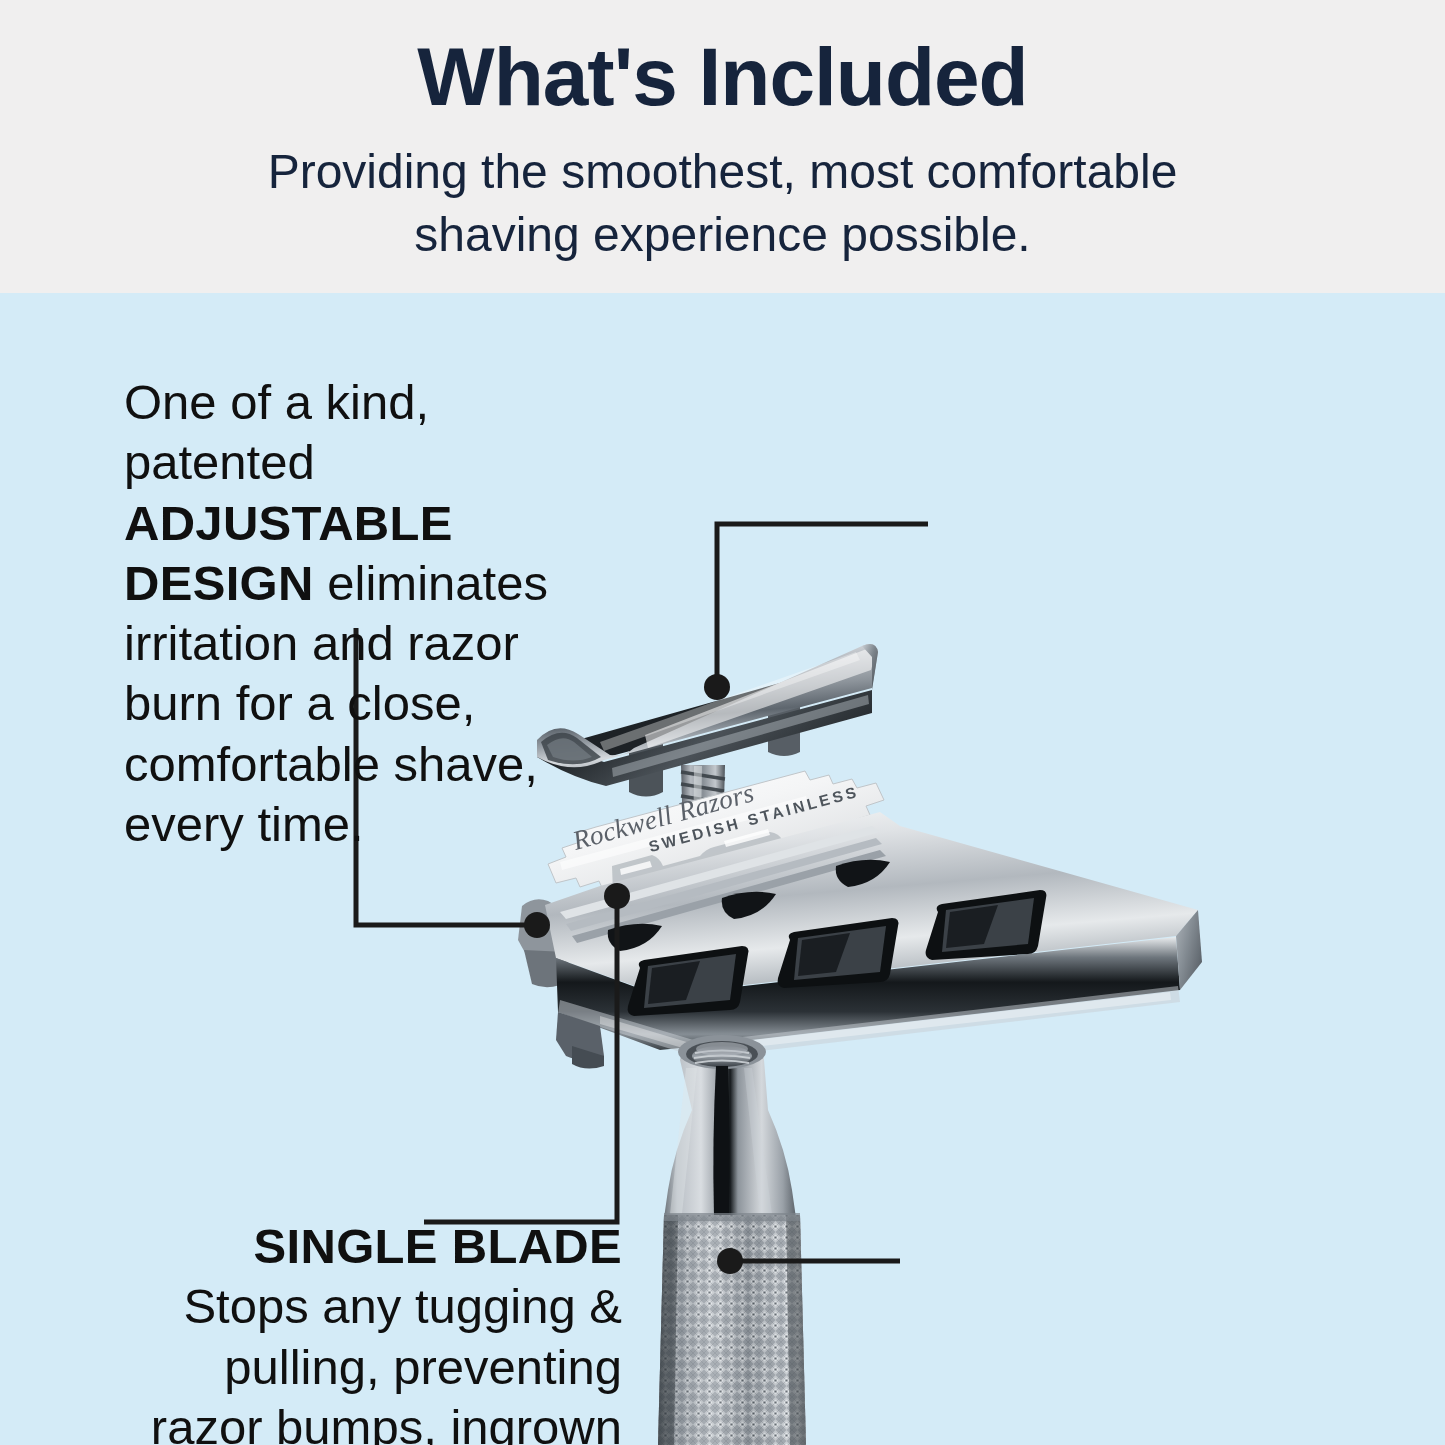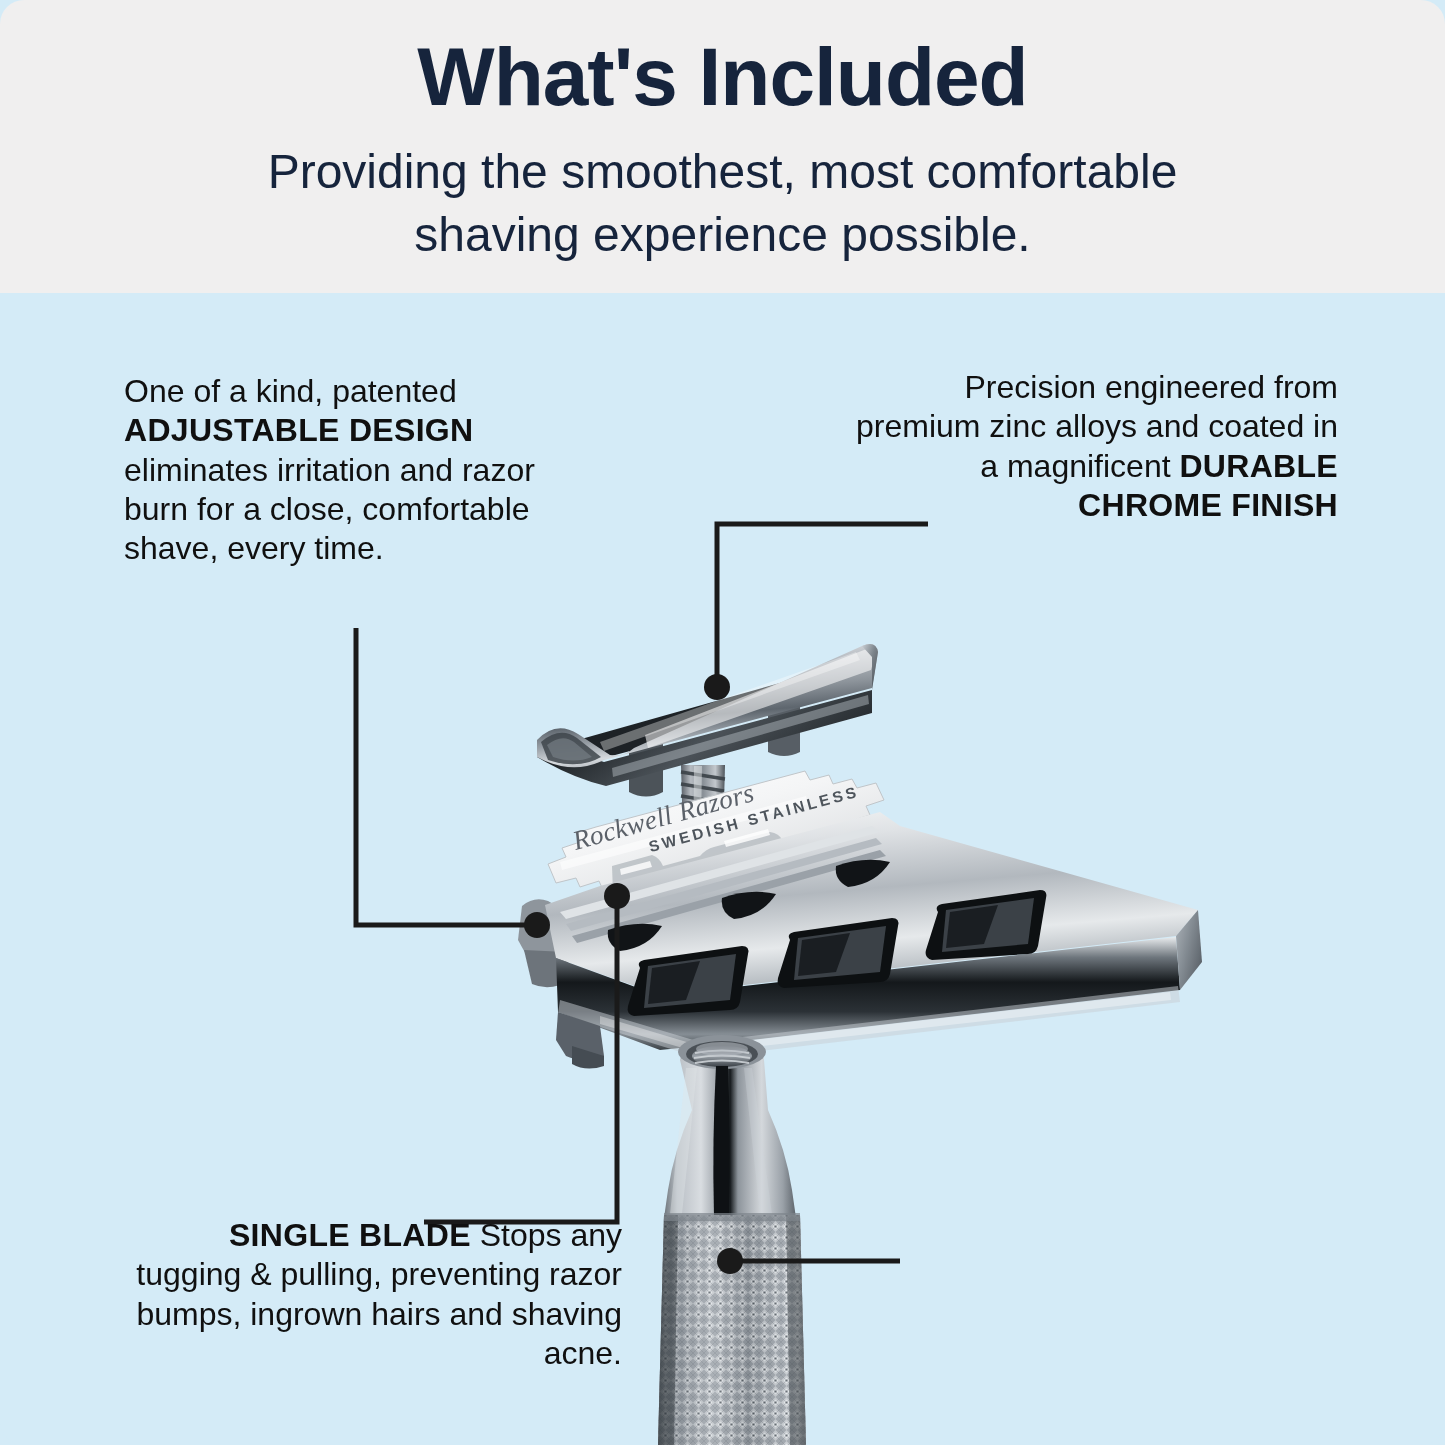--- a/index.html
+++ b/index.html
@@ -3,21 +3,21 @@
 <meta charset="utf-8">
 <title>What's Included</title>
 <style>
   html,body{margin:0;padding:0;}
   body{
     width:1445px;height:1445px;
     font-family:"Liberation Sans", sans-serif;
     background:#d4ebf7;
     overflow:hidden;
   }
-  #stage{position:relative;width:1445px;height:1445px;overflow:hidden;border-radius:24px;}
+  #stage{position:relative;width:1445px;height:1445px;overflow:hidden;}
 
   
   .header-band{
     position:absolute;left:0;top:0;width:1445px;height:293px;
     background:#f0efef;
     display:flex;flex-direction:column;align-items:center;justify-content:flex-start;
   }
   .page-title{
     margin:0;padding:0;
     font-size:82px;font-weight:700;letter-spacing:-1px;
@@ -31,21 +31,21 @@
     line-height:1.32;text-align:center;max-width:960px;
   }
 
   
   .body-band{
     position:absolute;left:0;top:293px;width:1445px;height:1152px;
     background:#d4ebf7;
   }
 
   
-  .callout{position:absolute;color:#101010;line-height:1.23;font-size:32px;font-weight:400;}
+  .callout{position:absolute;color:#101010;line-height:1.23;font-size:49px;font-weight:400;}
   .callout b{font-weight:700;letter-spacing:0.3px;}
 
   #callout-adjustable{left:124px;top:372px;width:480px;text-align:left;}
   #callout-chrome{left:838px;top:368px;width:500px;text-align:right;}
   #callout-blade{left:122px;top:1216px;width:500px;text-align:right;}
   #callout-craft{left:908px;top:1148px;width:430px;text-align:right;}
 
   
   #leaders{position:absolute;left:0;top:0;width:1445px;height:1445px;pointer-events:none;}
 
@@ -358,18 +358,17 @@
     <g fill="#1a1a1a">
       <circle cx="537" cy="925" r="13"></circle>
       <circle cx="717" cy="687" r="13"></circle>
       <circle cx="617" cy="896" r="13"></circle>
       <circle cx="730" cy="1261" r="13"></circle>
     </g>
   </svg>
 
   <div class="callout" id="callout-adjustable"><span>One of a kind, patented </span><b>ADJUSTABLE DESIGN</b><span> eliminates irritation and razor burn for a close, comfortable shave, every time.</span></div>
 
-  <div class="callout" id="callout-chrome"><span>Precision engineered from premium zinc alloys and coated in a magnificent </span><b>DURABLE CHROME FINISH</b><span></span></div>
 
   <div class="callout" id="callout-blade"><span></span><b>SINGLE BLADE</b><span> Stops any tugging &amp; pulling, preventing razor bumps, ingrown hairs and shaving acne.</span></div>
 
 
 </div>
 
 </body></html>

